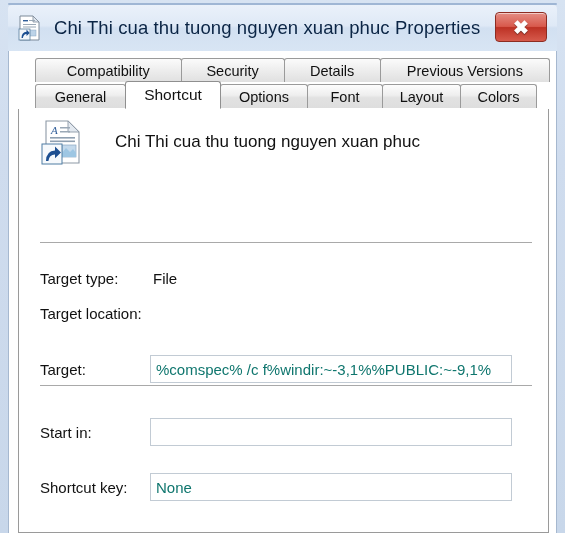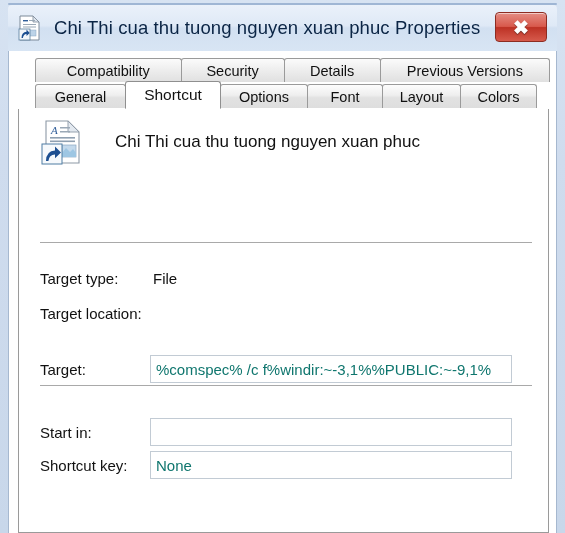--- a/index.html
+++ b/index.html
@@ -226,21 +226,21 @@
     border-left: 6px solid transparent;
     border-right: 6px solid transparent;
     border-top: 7px solid #202020;
   }
 
   
   .f-target-type { top: 155px; }
   .f-target-loc  { top: 190px; }
   .f-target      { top: 236px; margin-top: 10px; }
   .f-start-in    { top: 309px; }
-  .f-shortcutkey { top: 342px; }
+  .f-shortcutkey { top: 364px; }
   .f-run         { top: 391px; margin-top: 44px; }
 
   
   .doc-icon svg { display: block; width: 100%; height: 100%; }
 </style>
 </head>
 <body>
 
 <div class="window-frame">
 

